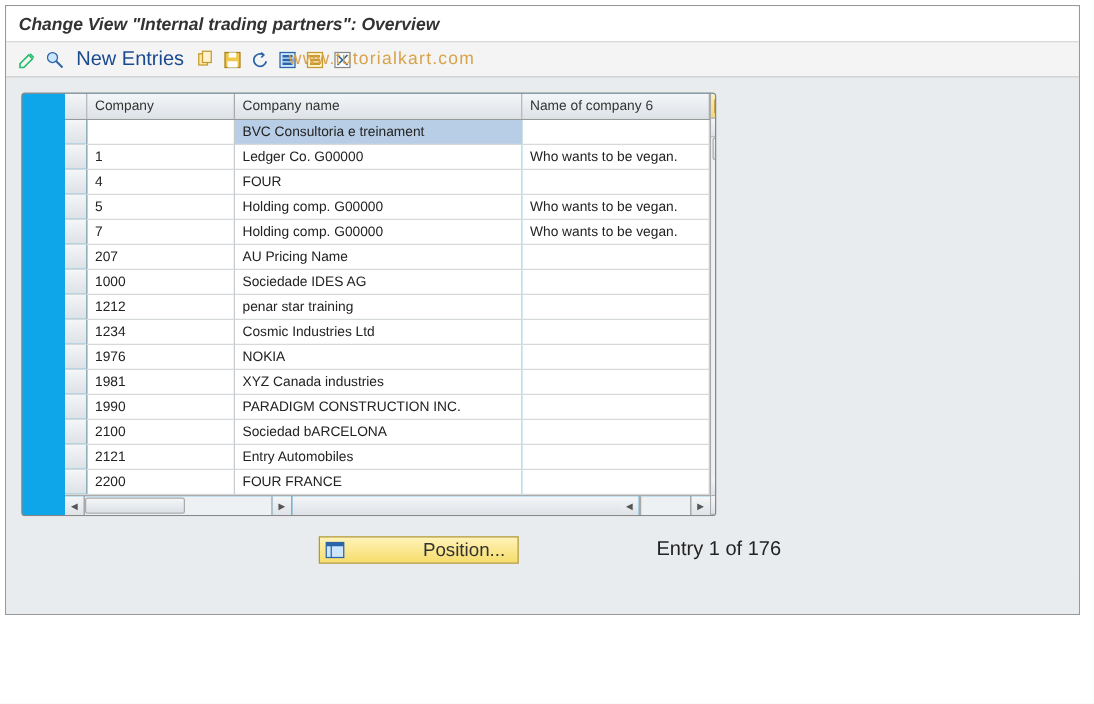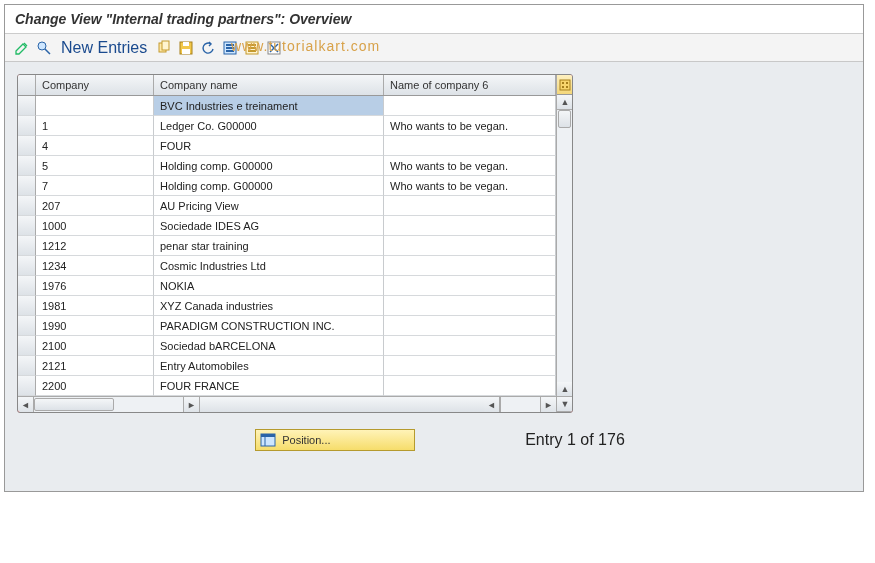--- a/index.html
+++ b/index.html
@@ -61,24 +61,25 @@
     pointer-events: none;
     font-family: Arial, sans-serif;
   }
   .content-area {
     background: #e9ecef;
     padding: 12px 0 30px 12px;
   }
   .table-wrap {
     display: flex;
     border: 1px solid #888;
-    background: #ef4444;
+    background: #0ea5e9;
     width: 556px;
     border-radius: 3px;
     overflow: hidden;
+    padding-left: 34px;
   }
   .table-body { flex: 1 1 auto; }
   .table-scroll { width: 16px; display: flex; flex-direction: column; border-left: 1px solid #aaa; background: #eef1f4; }
   .th-row { display: flex; background: #e3e7eb; border-bottom: 1px solid #999; }
   .th, .sel-th {
     border-right: 1px solid #aaa;
     padding: 3px 6px;
     font-size: 11px;
     color: #333;
     background: linear-gradient(#f4f6f8,#dde2e7);
@@ -137,24 +138,25 @@
     padding: 16px 0 10px 0;
     background:#e9ecef;
   }
   .position-btn {
     display:inline-flex; align-items:center;
     background: linear-gradient(#fff3b8,#f6dd6b);
     border:1px solid #b59a2e;
     height:22px;
     padding: 0 10px 0 4px;
     gap:6px;
-    font-size:11px;
+    font-size:15px;
     color:#333;
     cursor:pointer;
     min-width:160px;
+    justify-content:space-between;
   }
   .position-btn .pico { width:16px; height:16px; display:inline-flex; align-items:center; justify-content:center;}
   .entry-text { font-size:16px; color:#222; }
 </style>
 </head>
 <body>
 
 <div class="frame">
 
   <div class="title-bar">Change View "Internal trading partners": Overview</div>
@@ -224,21 +226,21 @@
         <div class="th-row">
           <div class="sel-th"></div>
           <div class="th col-company">Company</div>
           <div class="th col-name">Company name</div>
           <div class="th col-name2">Name of company 6</div>
         </div>
         <div id="rows">
             <div class="tr">
               <div class="sel-cell"></div>
               <div class="td col-company"></div>
-              <div class="td col-name selected">BVC Industries e treinament</div>
+              <div class="td col-name selected">BVC Consultoria e treinament</div>
               <div class="td col-name2"></div>
             </div>
             <div class="tr">
               <div class="sel-cell"></div>
               <div class="td col-company">1</div>
               <div class="td col-name">Ledger Co. G00000</div>
               <div class="td col-name2">Who wants to be vegan.</div>
             </div>
             <div class="tr">
               <div class="sel-cell"></div>
@@ -254,21 +256,21 @@
             </div>
             <div class="tr">
               <div class="sel-cell"></div>
               <div class="td col-company">7</div>
               <div class="td col-name">Holding comp. G00000</div>
               <div class="td col-name2">Who wants to be vegan.</div>
             </div>
             <div class="tr">
               <div class="sel-cell"></div>
               <div class="td col-company">207</div>
-              <div class="td col-name">AU Pricing View</div>
+              <div class="td col-name">AU Pricing Name</div>
               <div class="td col-name2"></div>
             </div>
             <div class="tr">
               <div class="sel-cell"></div>
               <div class="td col-company">1000</div>
               <div class="td col-name">Sociedade IDES AG</div>
               <div class="td col-name2"></div>
             </div>
             <div class="tr">
               <div class="sel-cell"></div>

